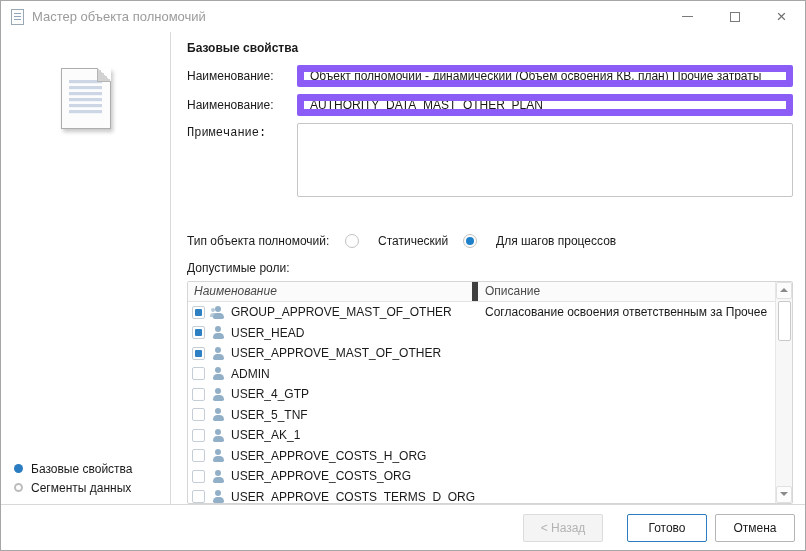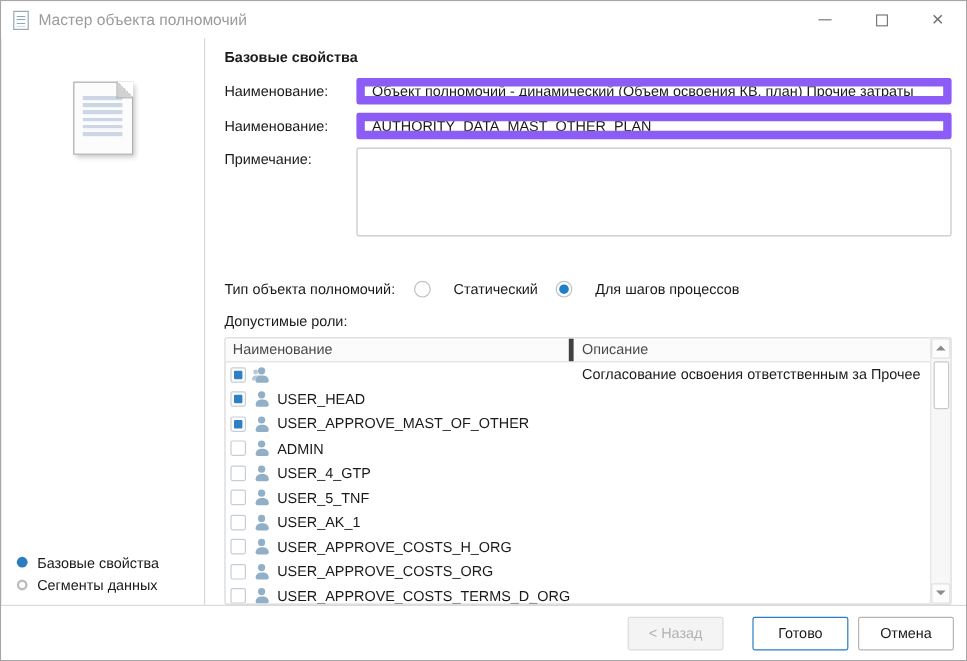--- a/index.html
+++ b/index.html
@@ -35,40 +35,40 @@
   .step{display:flex;align-items:center;gap:8px;height:15px;cursor:default;}
   .bullet{width:9px;height:9px;border-radius:50%;flex:none;border:2px solid #bdbdbd;background:#fff;}
   .step.active .bullet{border:none;background:#2b7cc1;}
   .step-label{white-space:nowrap;}
   
   .main{flex:1;padding:9px 12px 0 16px;display:flex;flex-direction:column;min-width:0;}
   .section-title{font-weight:bold;margin:0 0 10px;height:15px;}
   .form-row{display:flex;align-items:center;margin-bottom:7px;}
   .form-row.top{align-items:flex-start;}
   .form-label{width:110px;flex:none;padding-top:0;}
-  .form-row.top .form-label{padding-top:3px;}
+  .form-row.top .form-label{padding-top:3px;font-family:Liberation Mono, monospace;}
   .text-input{flex:1;height:22px;border:7px solid #8b5cf6;border-radius:2px;padding:1px 6px;
     font:inherit;color:#1a1a1a;outline:none;min-width:0;background:#fff;}
   .note-area{flex:1;height:74px;border:1px solid #c6c6c6;border-radius:2px;resize:none;
     font:inherit;outline:none;background:#fff;}
   .type-row{display:flex;align-items:center;margin-top:29px;margin-bottom:0;height:16px;}
   .type-label{width:158px;flex:none;}
   .radio-option{display:flex;align-items:center;gap:19px;cursor:default;}
   .radio-option.first{width:118px;flex:none;}
   .radio{width:14px;height:14px;border-radius:50%;border:1px solid #c2c2c2;background:#fdfdfd;
     flex:none;position:relative;}
   .radio.selected::after{content:"";position:absolute;inset:2px;border-radius:50%;background:#1d80c9;}
   .roles-label{margin-top:12px;height:15px;}
   
   .roles-table{margin-top:6px;height:223px;border:1px solid #d5d5d5;border-radius:2px;
     position:relative;padding-right:17px;overflow:hidden;flex:none;}
   .thead{display:flex;height:20px;align-items:center;background:#fbfbfb;border-bottom:1px solid #e2e2e2;
     color:#4a4a4a;}
-  .th-name{width:290px;flex:none;padding-left:6px;border-right:4px solid #404040;height:100%;
-    display:flex;align-items:center;}
+  .th-name{width:290px;flex:none;padding-left:6px;border-right:6px solid #404040;height:100%;
+    display:flex;align-items:center;font-style:italic;}
   .th-desc{flex:1;padding-left:7px;}
   .tbody{display:flex;flex-direction:column;}
   .role-row{display:flex;align-items:center;height:20.5px;padding-left:4px;}
   .cell-name{display:flex;align-items:center;gap:6px;width:286px;flex:none;min-width:0;}
   .cell-desc{flex:1;padding-left:7px;white-space:nowrap;overflow:hidden;}
   .cb{width:13px;height:13px;border:1px solid #c5cdd6;border-radius:2px;background:#fff;
     flex:none;position:relative;}
   .cb.checked::after{content:"";position:absolute;inset:2px;background:#2e80c4;border-radius:1px;}
   .role-icon{width:14px;height:13px;position:relative;flex:none;}
   .role-icon::before{content:"";position:absolute;top:0;left:4px;width:6px;height:6px;
@@ -173,20 +173,21 @@
       <div class="roles-table">
         <div class="thead">
           <span class="th-name">Наименование</span>
           <span class="th-desc">Описание</span>
         </div>
         <div class="tbody">
             <div class="role-row">
     <div class="cell-name">
       <span class="cb checked"></span>
       <span class="role-icon icon-group"></span>
+      <span class="role-name">GROUP_APPROVE_MAST_OF_OTHER</span>
     </div>
     <span class="cell-desc">Согласование освоения ответственным за Прочее</span>
   </div>
             <div class="role-row">
     <div class="cell-name">
       <span class="cb checked"></span>
       <span class="role-icon icon-user"></span>
       <span class="role-name">USER_HEAD</span>
     </div>
     <span class="cell-desc"></span>

